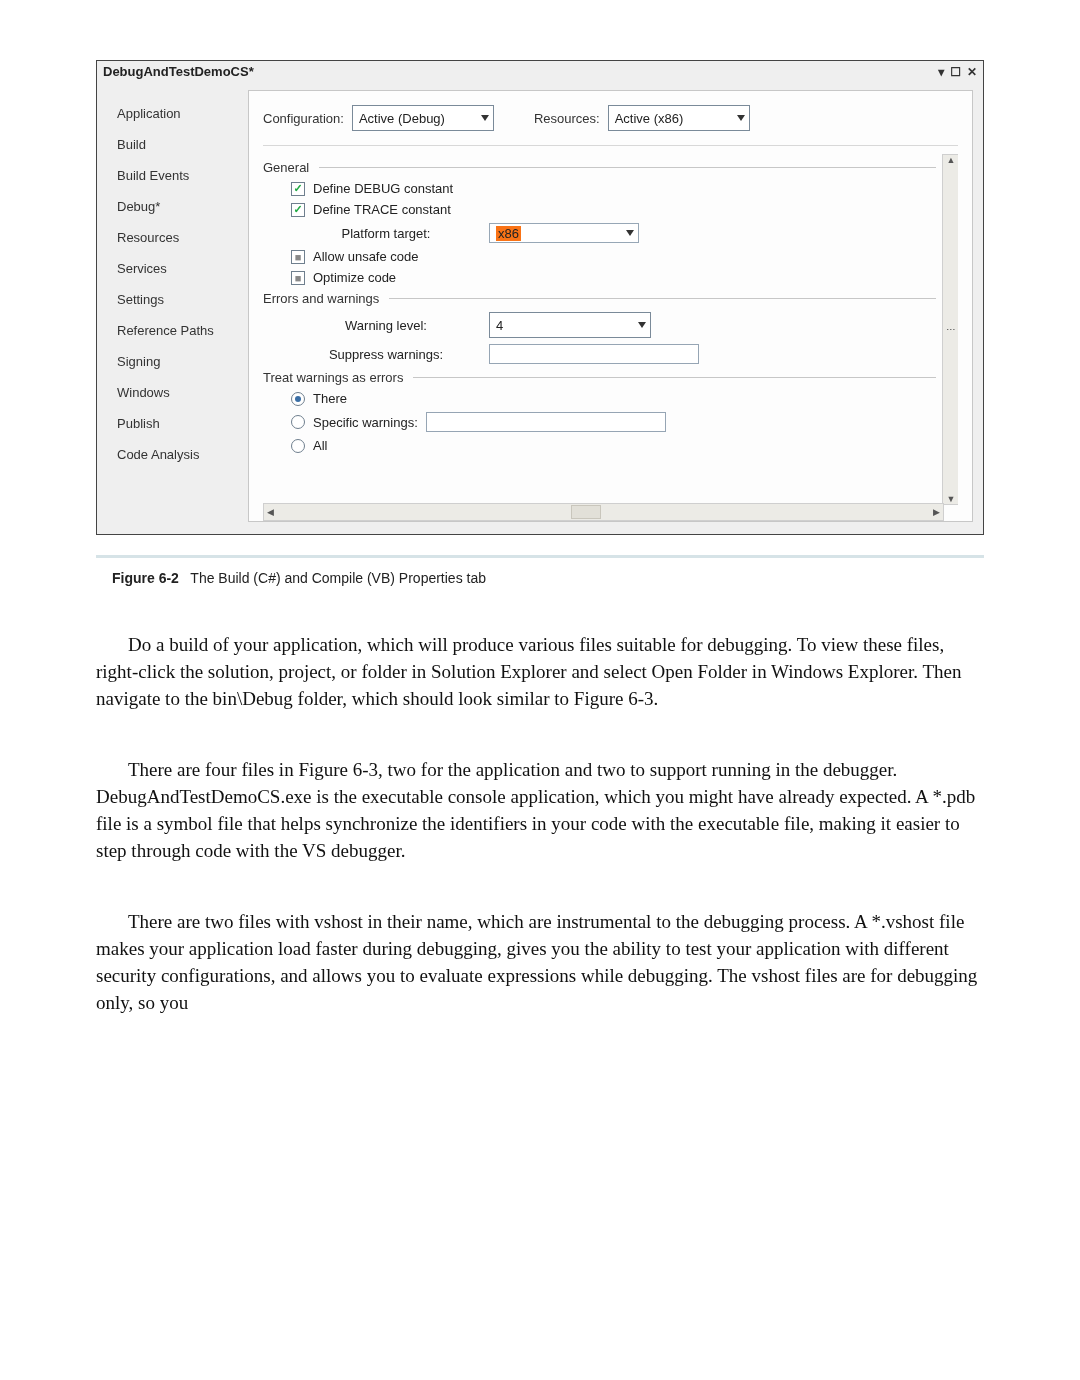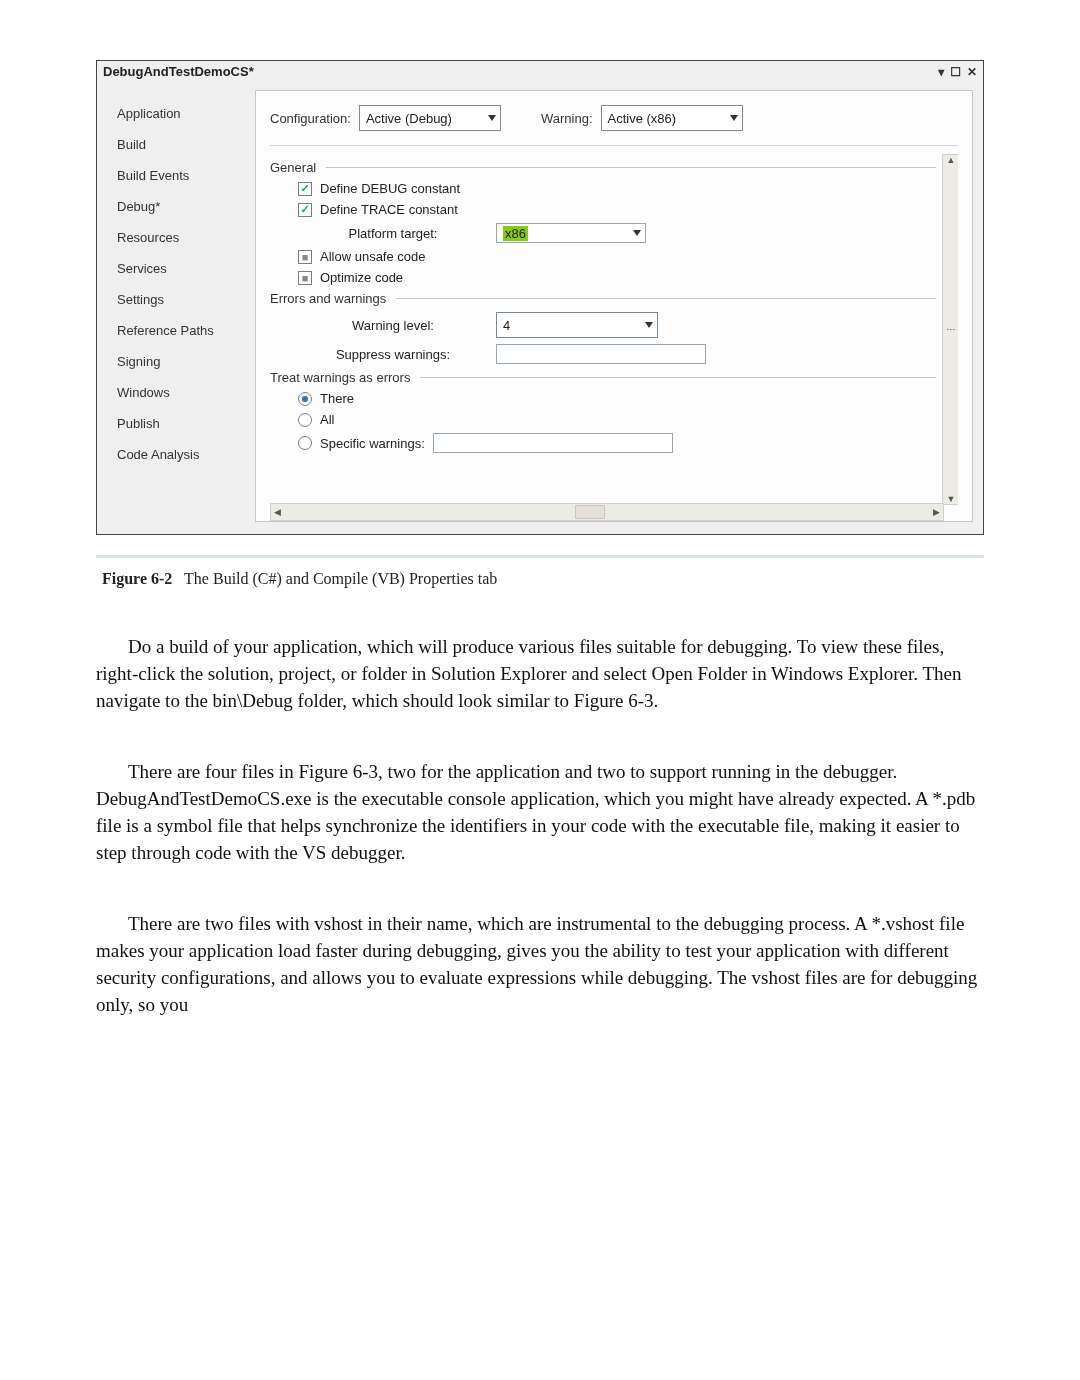--- a/index.html
+++ b/index.html
@@ -58,21 +58,21 @@
     justify-content: space-between;
     padding: 3px 6px;
     font-weight: 600;
     background: #efefef;
   }
   .vs-titlebar .chrome { display: flex; gap: 6px; color: #333; font-size: 12px; }
   .vs-titlebar .chrome span { line-height: 1; }
   .vs-body {
     display: flex;
     padding: 8px 10px 12px 10px;
-    gap: 8px;
+    gap: 1px;
     background: #efefef;
   }
   .vs-sidebar {
     width: 140px;
     padding: 8px 0;
   }
   .vs-sidebar .item {
     padding: 8px 10px;
     color: #333;
     cursor: default;
@@ -200,33 +200,33 @@
     outline: 1px solid #97a7b6;
     outline-offset: -1px;
     background: #fff;
     display: inline-flex;
     align-items: center;
     justify-content: space-between;
     padding: 2px 4px 2px 6px;
     width: 150px; height: 20px;
     box-sizing: border-box;
   }
-  .plat-combo .sel-text { background:#84cc16; padding:0 2px; }
+  .plat-combo .sel-text { background:#f97316; padding:0 2px; }
   .plat-combo .caret {
     width: 0; height: 0;
     border-left: 4px solid transparent;
     border-right: 4px solid transparent;
     border-top: 6px solid #333;
   }
 
   .figure-caption {
-    font-family: Liberation Serif, serif;
-    font-size: 16px;
+    font-family: Liberation Sans, sans-serif;
+    font-size: 14px;
     color: #222;
-    margin: 4px 0 46px 6px;
+    margin: 4px 0 46px 16px;
   }
   .figure-caption b { font-weight: 700; }
 
   .body-text p {
     font-size: 19px;
     line-height: 1.42;
     margin: 0 0 2px 0;
     text-align: left;
     font-family: Georgia, 'Times New Roman', serif;
     color: #111;
@@ -266,21 +266,21 @@
         </div>
 
         <div class="vs-main">
           <div class="row-config">
             <span class="lbl">Configuration:</span>
             <span class="combo">
               <span>Active (Debug)</span>
               <span class="caret"></span>
             </span>
             <span style="width:24px"></span>
-            <span class="lbl">Warning:</span>
+            <span class="lbl">Resources:</span>
             <span class="combo">
               <span>Active (x86)</span>
               <span class="caret"></span>
             </span>
           </div>
 
           <div class="scroll-area">
             <div class="content">
 
               <div class="group">
@@ -340,26 +340,26 @@
                   <span>Treat warnings as errors</span>
                   <span class="line"></span>
                 </div>
                 <div class="inner">
                   <div class="frow">
                     <span class="rad sel"></span>
                     <span>There</span>
                   </div>
                   <div class="frow">
                     <span class="rad"></span>
-                    <span>All</span>
-                  </div>
-                  <div class="frow">
-                    <span class="rad"></span>
                     <span>Specific warnings:</span>
                     <span class="textin" style="width:240px"></span>
+                  </div>
+                  <div class="frow">
+                    <span class="rad"></span>
+                    <span>All</span>
                   </div>
                 </div>
               </div>
 
             </div>
 
             <div class="v-scroll">
               <span>▲</span>
               <span style="writing-mode:vertical-rl">⋮</span>
               <span>▼</span>

